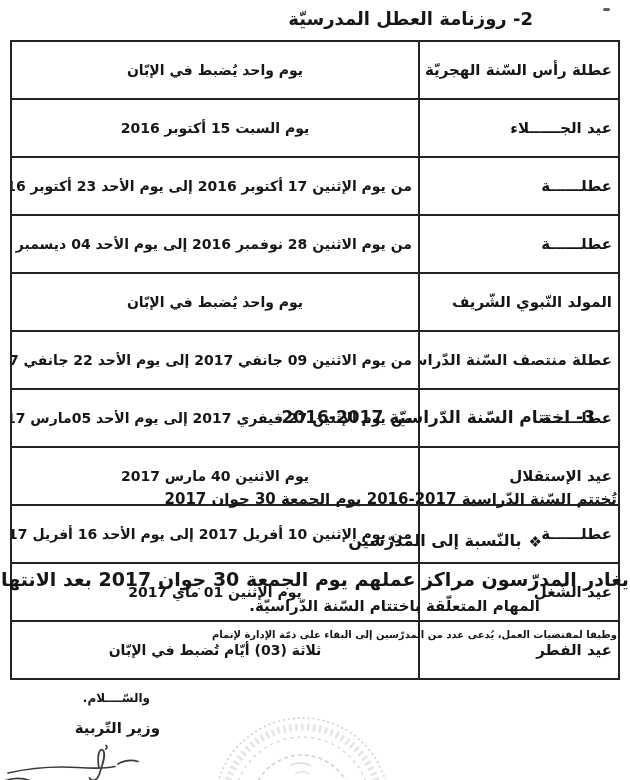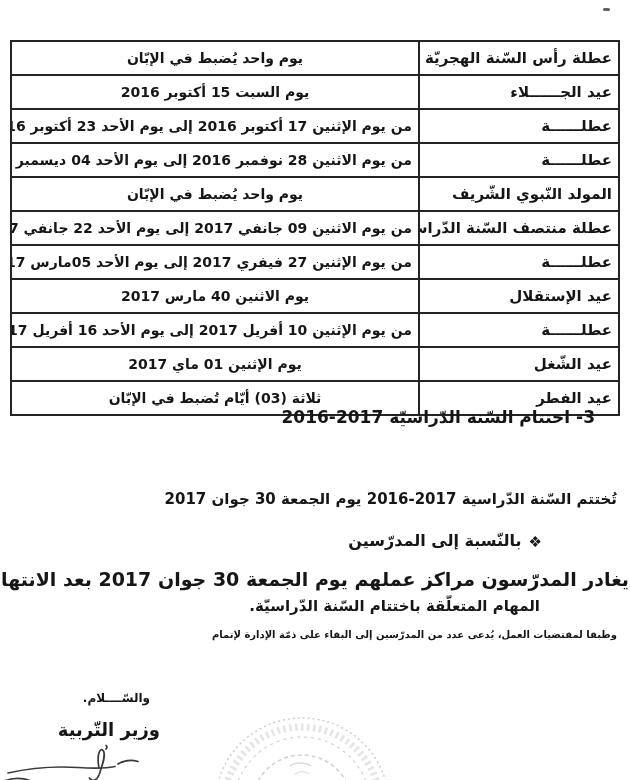--- a/index.html
+++ b/index.html
@@ -16,51 +16,52 @@
           background:#3a3a3a; border-radius:2px; opacity:.8; }
 
   .title{ top:8px; right:97px; font-size:18px; }
 
   table.holidays{
     position:absolute; top:40px; left:10px; width:610px;
     border-collapse:collapse; table-layout:fixed; direction:rtl;
   }
   table.holidays td{
     border:2px solid #242424; height:32px; vertical-align:middle;
-    overflow:hidden; white-space:nowrap; padding:0 6px;
+    overflow:hidden; white-space:nowrap; padding:12px 6px;
   }
   td.name{ width:186px; text-align:right; padding-right:10px; font-size:15px;margin-left:32px; }
   td.date{ text-align:center; font-size:14px; }
 
   .sec3{ top:407px; right:35px; font-size:17px; }
 
   .bullet-line{ font-size:16px; }
   .b1{ top:461px; right:88px; }
   .b2{ top:531px; right:88px; }
   .bullet-glyph{ display:inline-block; margin-left:7px; font-size:15px; transform:translateY(1px); }
 
   .students-line{ top:490px; right:13px; font-size:15px; }
   .p1l1{ top:568px; right:1px;  font-size:19px; }
   .p1l2{ top:597px; right:90px;  font-size:15px; }
   .p2l1{ top:629px; right:13px;  font-size:10px; }
   .p2l2{ top:658px; right:133px; font-size:15px; }
 
   .closing{ top:691px; right:480px; font-size:12px; }
-  .signer{  top:719px; right:470px; font-size:18px; }
+  .signer{  top:719px; right:470px; font-size:15px; }
 
   .signature-svg{ position:absolute; left:2px; top:742px; }
   .stamp-svg{ position:absolute; left:205px; top:708px; opacity:.62; }
 </style>
 </head>
 <body>
 
 <div class="page">
 
   <div class="speck"></div>
 
+  <div class="abs title">2- روزنامة العطل المدرسيّة</div>
 
   <table class="holidays">
     <tbody>
         <tr>
           <td class="name">عطلة رأس السّنة الهجريّة</td>
           <td class="date">يوم واحد يُضبط في الإبّان</td>
         </tr>
         <tr>
           <td class="name">عيد الجــــــلاء</td>
           <td class="date">يوم السبت 15 أكتوبر 2016</td>

